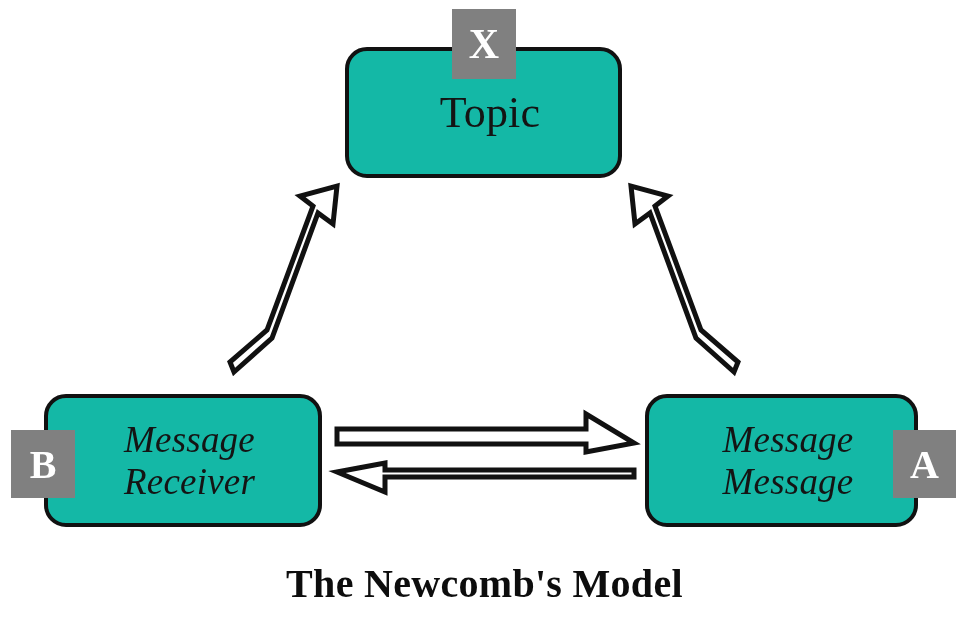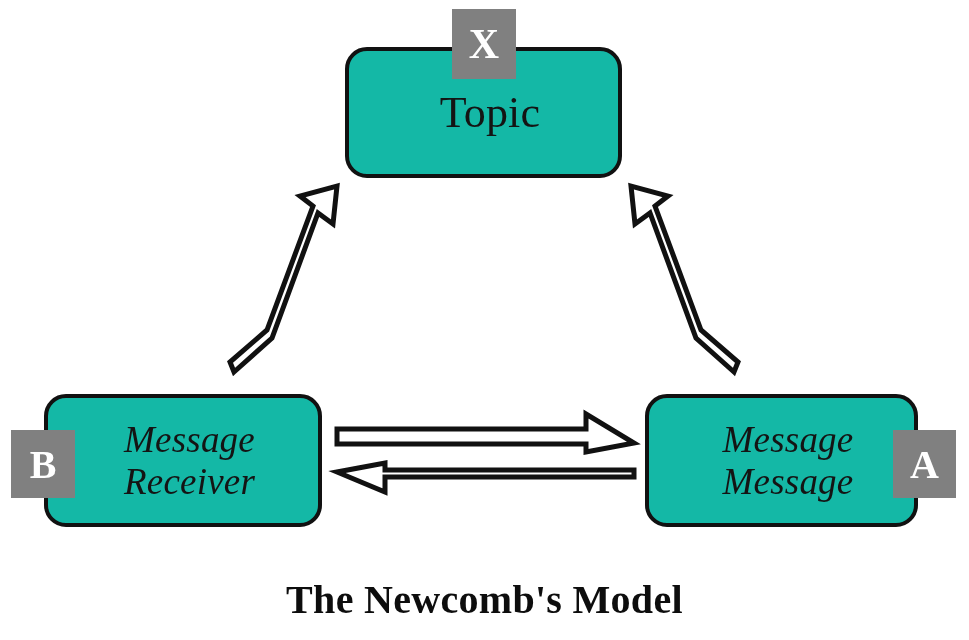--- a/index.html
+++ b/index.html
@@ -99,21 +99,21 @@
   #badge-a {
     left: 893px;
     top: 430px;
     width: 63px;
     height: 68px;
     font-size: 40px;
   }
   #diagram-caption {
     position: absolute;
     left: 0;
-    top: 576px;
+    top: 560px;
     width: 969px;
     text-align: center;
     font-family: "Liberation Serif", serif;
     font-weight: 700;
     font-size: 40px;
     color: #0d0d0d;
     letter-spacing: 0.3px;
   }
 </style>
 </head>

